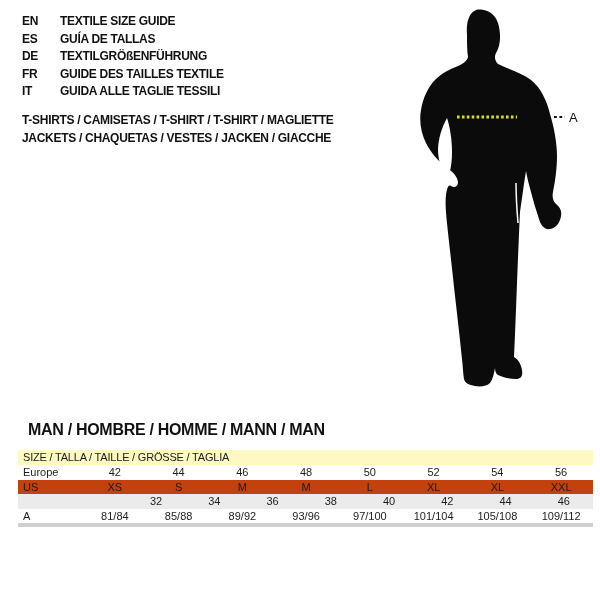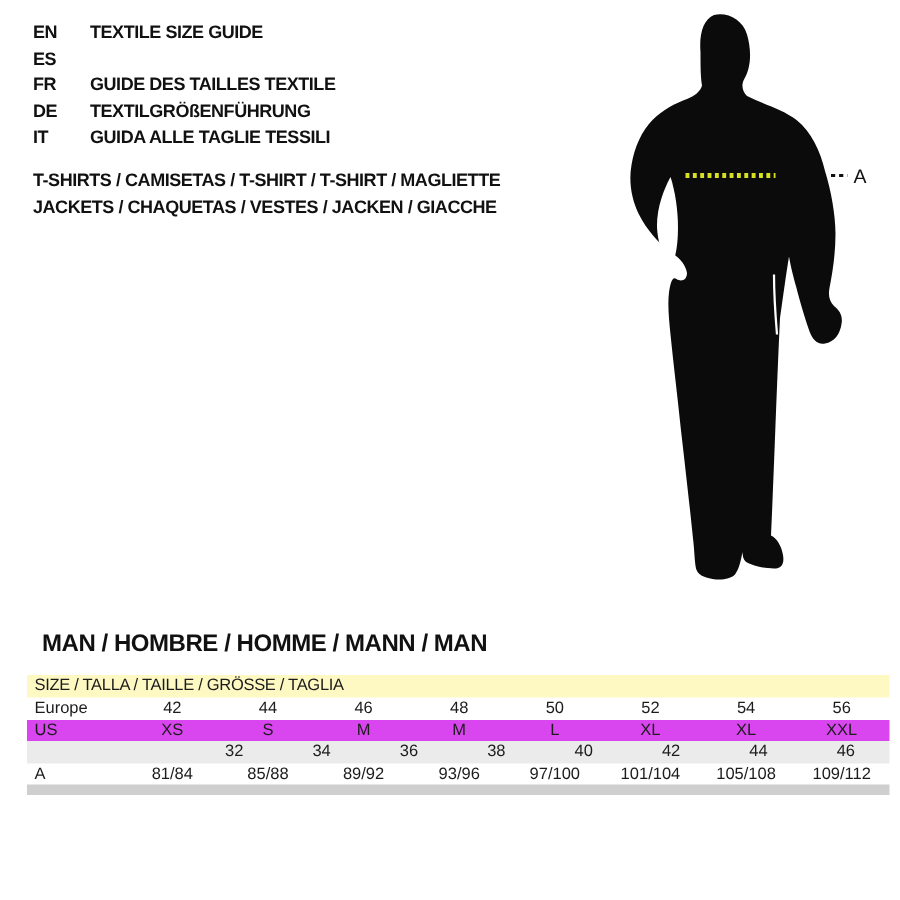--- a/index.html
+++ b/index.html
@@ -86,21 +86,21 @@
   }
   .t-header {
     height: 15px;
     line-height: 15px;
     padding-left: 5px;
     background: #c5c5c5;
     letter-spacing: -0.2px;
     white-space: nowrap;
   }
   .t-rows {
-    border-bottom: 7px solid #f9a8d4;
+    border-bottom: 4px solid #f9a8d4;
   }
   .t-row {
     display: grid;
     grid-template-columns: 65px repeat(8, 1fr);
     height: 14.5px;
     line-height: 14.5px;
   }
   .t-row.shaded { background: #ebebeb; }
   .t-label {
     text-align: left;
@@ -128,28 +128,29 @@
 
 <div class="page">
 
   <div class="lang-list">
       <div class="lang-row">
         <span class="lang-code">EN</span>
         <span class="lang-label">TEXTILE SIZE GUIDE</span>
       </div>
       <div class="lang-row">
         <span class="lang-code">ES</span>
+        <span class="lang-label">GUÍA DE TALLAS</span>
+      </div>
+      <div class="lang-row">
+        <span class="lang-code">DE</span>
+        <span class="lang-label">TEXTILGRÖßENFÜHRUNG</span>
       </div>
       <div class="lang-row">
         <span class="lang-code">FR</span>
         <span class="lang-label">GUIDE DES TAILLES TEXTILE</span>
-      </div>
-      <div class="lang-row">
-        <span class="lang-code">DE</span>
-        <span class="lang-label">TEXTILGRÖßENFÜHRUNG</span>
       </div>
       <div class="lang-row">
         <span class="lang-code">IT</span>
         <span class="lang-label">GUIDA ALLE TAGLIE TESSILI</span>
       </div>
     </div>
 
   <div class="garments">
     <div>T-SHIRTS / CAMISETAS / T-SHIRT / T-SHIRT / MAGLIETTE</div>
     <div>JACKETS / CHAQUETAS / VESTES / JACKEN / GIACCHE</div>
@@ -216,21 +217,21 @@
           <span class="t-label">Europe</span>
           <span class="t-cell">42</span>
           <span class="t-cell">44</span>
           <span class="t-cell">46</span>
           <span class="t-cell">48</span>
           <span class="t-cell">50</span>
           <span class="t-cell">52</span>
           <span class="t-cell">54</span>
           <span class="t-cell">56</span>
         </div>
-        <div class="t-row shaded" style="background: #d946ef;">
+        <div class="t-row shaded" style="background: #c2410c;">
           <span class="t-label">US</span>
           <span class="t-cell">XS</span>
           <span class="t-cell">S</span>
           <span class="t-cell">M</span>
           <span class="t-cell">M</span>
           <span class="t-cell">L</span>
           <span class="t-cell">XL</span>
           <span class="t-cell">XL</span>
           <span class="t-cell">XXL</span>
         </div>

